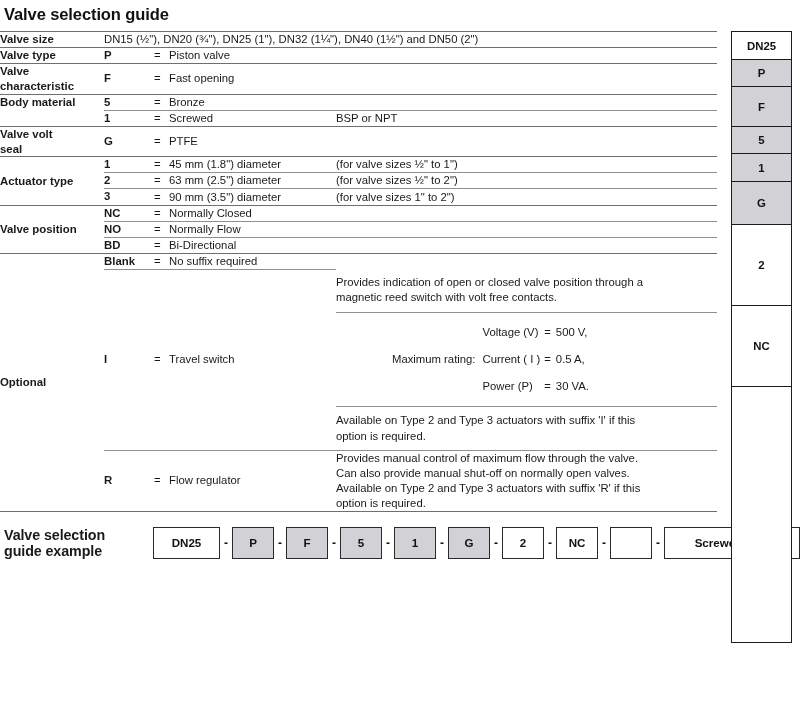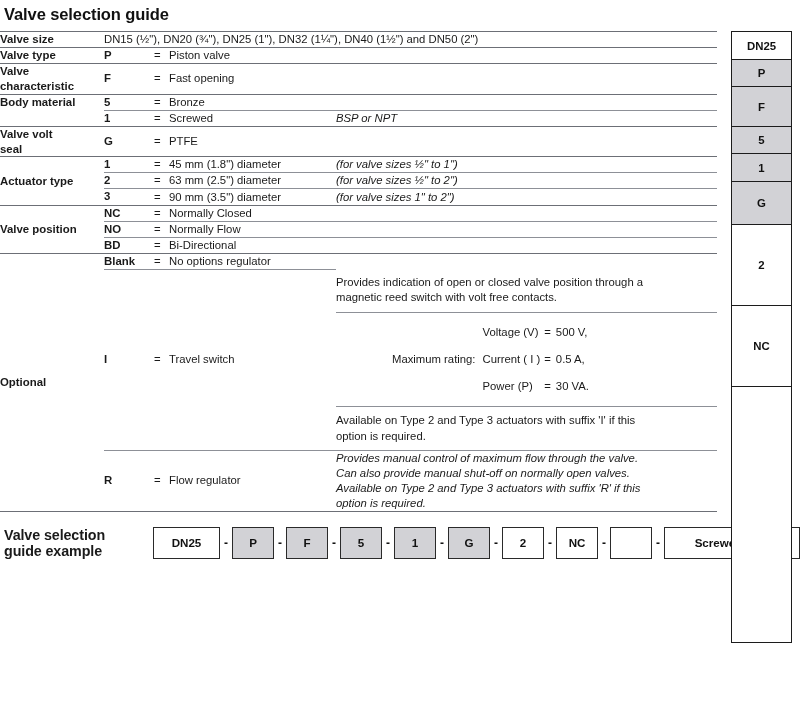--- a/index.html
+++ b/index.html
@@ -82,21 +82,21 @@
     font-size: 11.4px;
     line-height: 1.3;
   }
   .code {
     font-weight: bold;
     padding-left: 8px;
     font-size: 11.4px;
   }
   .eq { text-align: left; }
   .desc { padding-right: 6px; }
-  .note-col { padding-right: 8px; font-style: italic; }
+  .note-col { padding-right: 8px; }
 
   .vsize-text { padding-left: 4px; }
 
   
   table.inner {
     border-collapse: collapse;
     width: 100%;
     table-layout: fixed;
     font-size: 11.3px;
   }
@@ -303,21 +303,21 @@
           <td class="cell code ruled">BD</td>
           <td class="cell eq ruled">=</td>
           <td class="cell desc ruled">Bi-Directional</td>
           <td class="cell note-col ruled"></td>
         </tr>
 
         <tr class="grp">
           <td class="cell lab" rowspan="3" style="vertical-align:middle">Optional</td>
           <td class="cell code">Blank</td>
           <td class="cell eq">=</td>
-          <td class="cell desc" colspan="2">No options regulator</td>
+          <td class="cell desc" colspan="2">No suffix required</td>
         </tr>
 
         <tr class="sub">
           <td class="cell code ruled">I</td>
           <td class="cell eq ruled">=</td>
           <td class="cell desc ruled">Travel switch</td>
           <td class="noline" style="padding:0">
             <table class="inner">
               <tbody>
                 <tr class="irow">

